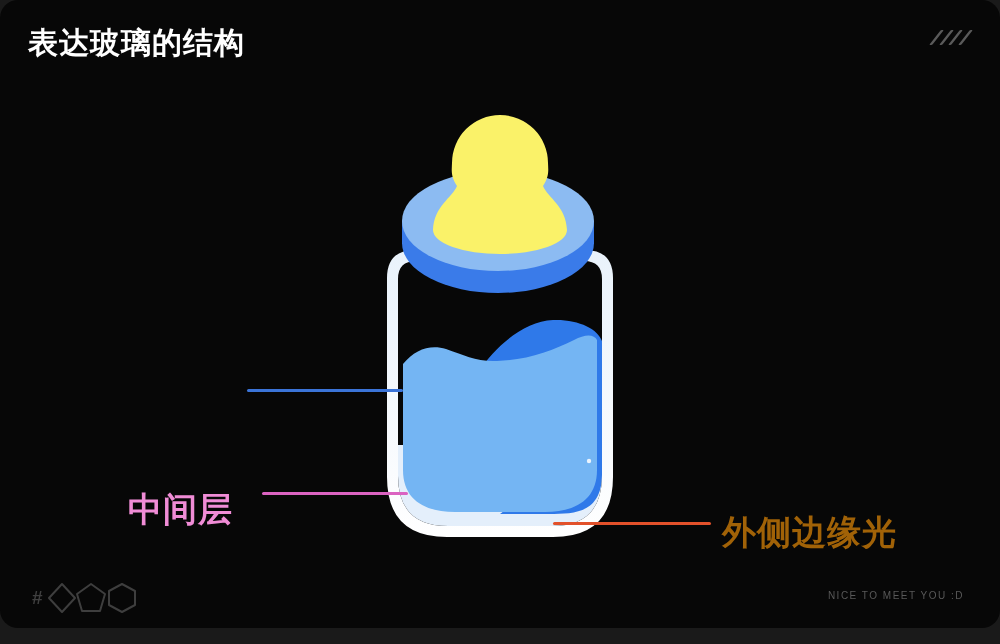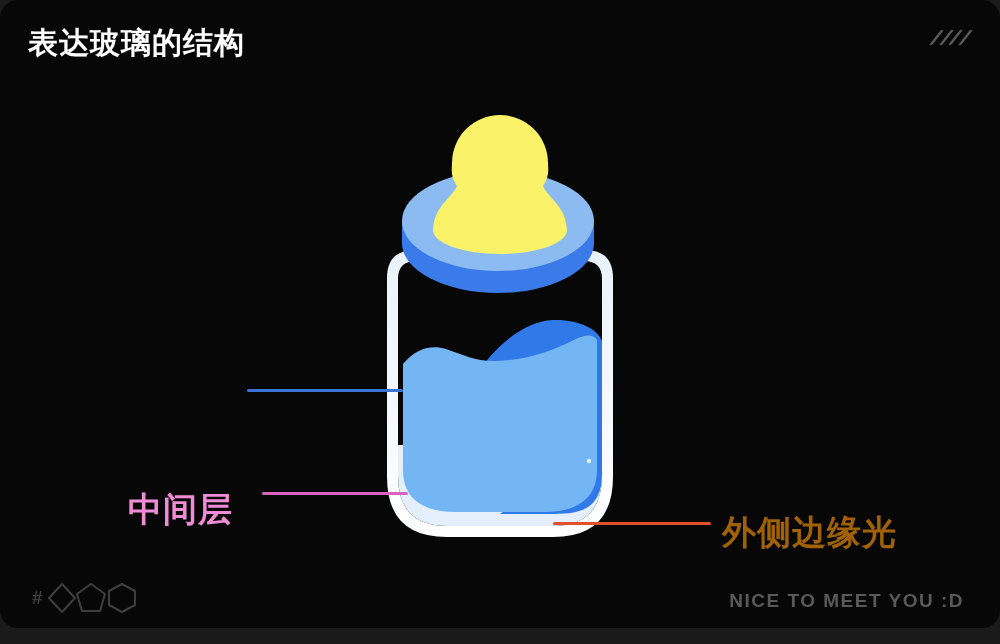--- a/index.html
+++ b/index.html
@@ -19,21 +19,21 @@
     position:absolute;z-index:3;font-weight:900;font-size:34px;line-height:1;
     letter-spacing:1px;white-space:nowrap;
   }
   .leader{position:absolute;z-index:3;height:3px;border-radius:2px;}
   .footer-left{
     position:absolute;left:32px;top:582px;display:flex;align-items:center;gap:2px;z-index:3;
   }
   .footer-hash{font-size:19px;font-weight:700;color:#3f3f3f;margin-right:2px;}
   .footer-credit{
     position:absolute;right:36px;top:590px;z-index:3;
-    font-size:19px;letter-spacing:1.5px;color:#595959;font-weight:700;white-space:nowrap;
+    font-size:10px;letter-spacing:1.5px;color:#595959;font-weight:400;white-space:nowrap;
   }
 </style>
 </head>
 <body>
 
 <div class="canvas">
 
   <div class="page-title">表达玻璃的结构</div>
 
   <div class="slashes">

